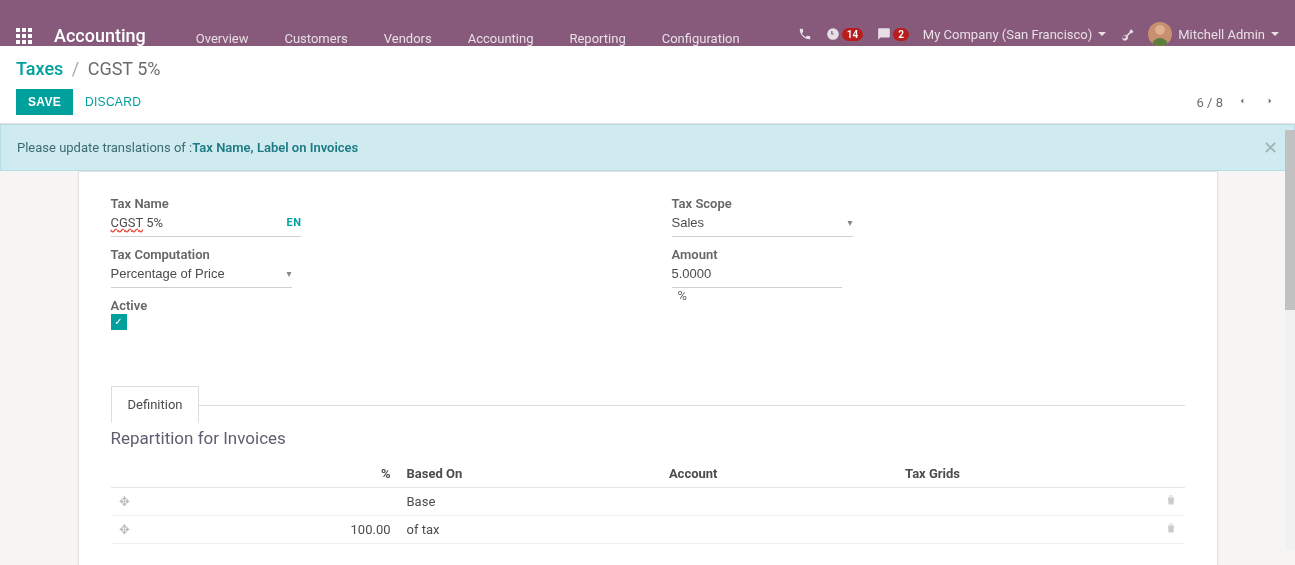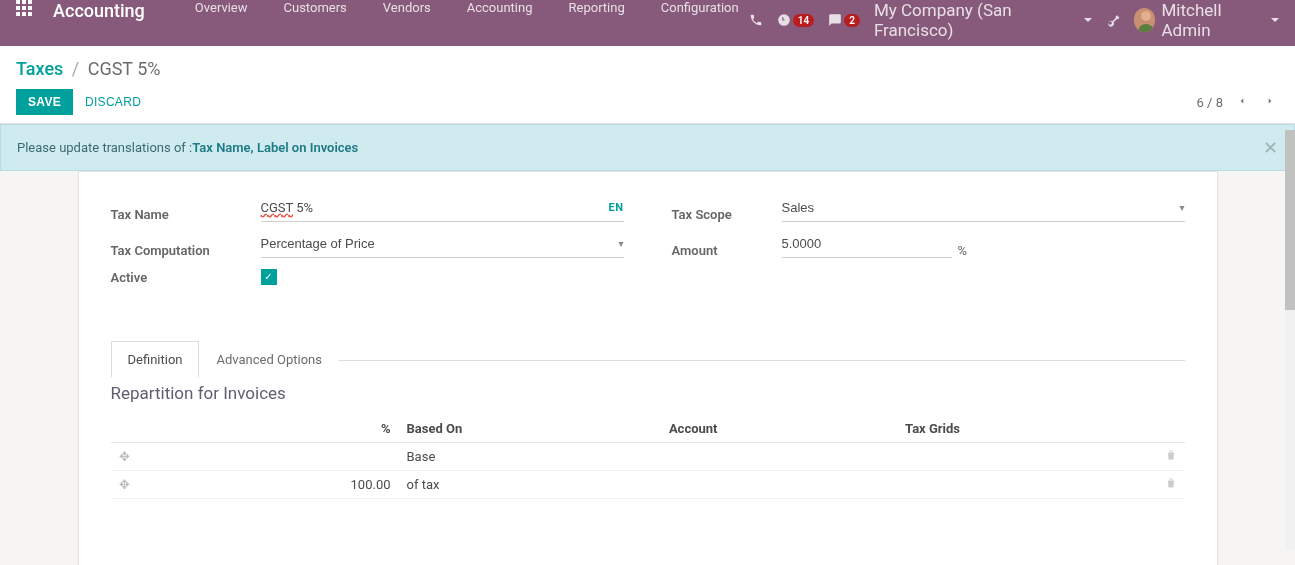--- a/index.html
+++ b/index.html
@@ -13,21 +13,21 @@
     overflow: hidden;
     position: relative;
   }
 
   
   .topnav {
     background: #875a7b;
     color: #fff;
     height: 46px;
     display: flex;
-    align-items: flex-start;
+    align-items: flex-end;
     padding: 0 16px;
   }
   .apps-icon {
     width: 18px; height: 18px;
     display: grid;
     grid-template-columns: repeat(3, 4px);
     grid-template-rows: repeat(3, 4px);
     gap: 2px;
     margin-right: 20px;
     cursor: pointer;
@@ -58,21 +58,21 @@
     border-radius: 8px;
     margin-left: 2px;
     font-weight: 600;
   }
   .company-switch, .user-switch {
     color: #e8dfe6;
     display: flex;
     align-items: center;
     gap: 6px;
     cursor: pointer;
-    font-size: 17px;
+    font-size: 13px;
   }
   .caret-down {
     display: inline-block;
     width: 0; height: 0;
     border-left: 4px solid transparent;
     border-right: 4px solid transparent;
     border-top: 4px solid currentColor;
   }
   .avatar {
     width: 24px; height: 24px;
@@ -178,22 +178,23 @@
     box-shadow: 0 1px 2px rgba(0,0,0,.04);
     min-height: 440px;
   }
   .form-grid {
     display: grid;
     grid-template-columns: 1fr 1fr;
     column-gap: 48px;
   }
   .field-row {
     display: flex;
-    align-items: flex-end;
+    align-items: flex-start;
     margin-bottom: 10px;
+    flex-direction: column;
   }
   .field-label {
     width: 150px;
     color: #666;
     font-weight: 600;
     font-size: 13px;
   }
   .field-input-wrap {
     flex: 1;
     display: flex;
@@ -450,21 +451,20 @@
           <div class="field-input-wrap" style="max-width:170px">
             <input class="field-input" value="5.0000" style="">
           </div>
           <span class="amount-suffix">%</span>
         </div>
       </div>
     </div>
 
     <div class="tabs">
       <div class="tab active">Definition</div>
-      <div class="tab">Advanced Options</div>
     </div>
 
     <div class="section-title">Repartition for Invoices</div>
     <table class="repart">
       <thead>
         <tr>
           <th style="width:28px"></th>
           <th class="right" style="width:260px">%</th>
           <th>Based On</th>
           <th>Account</th>

